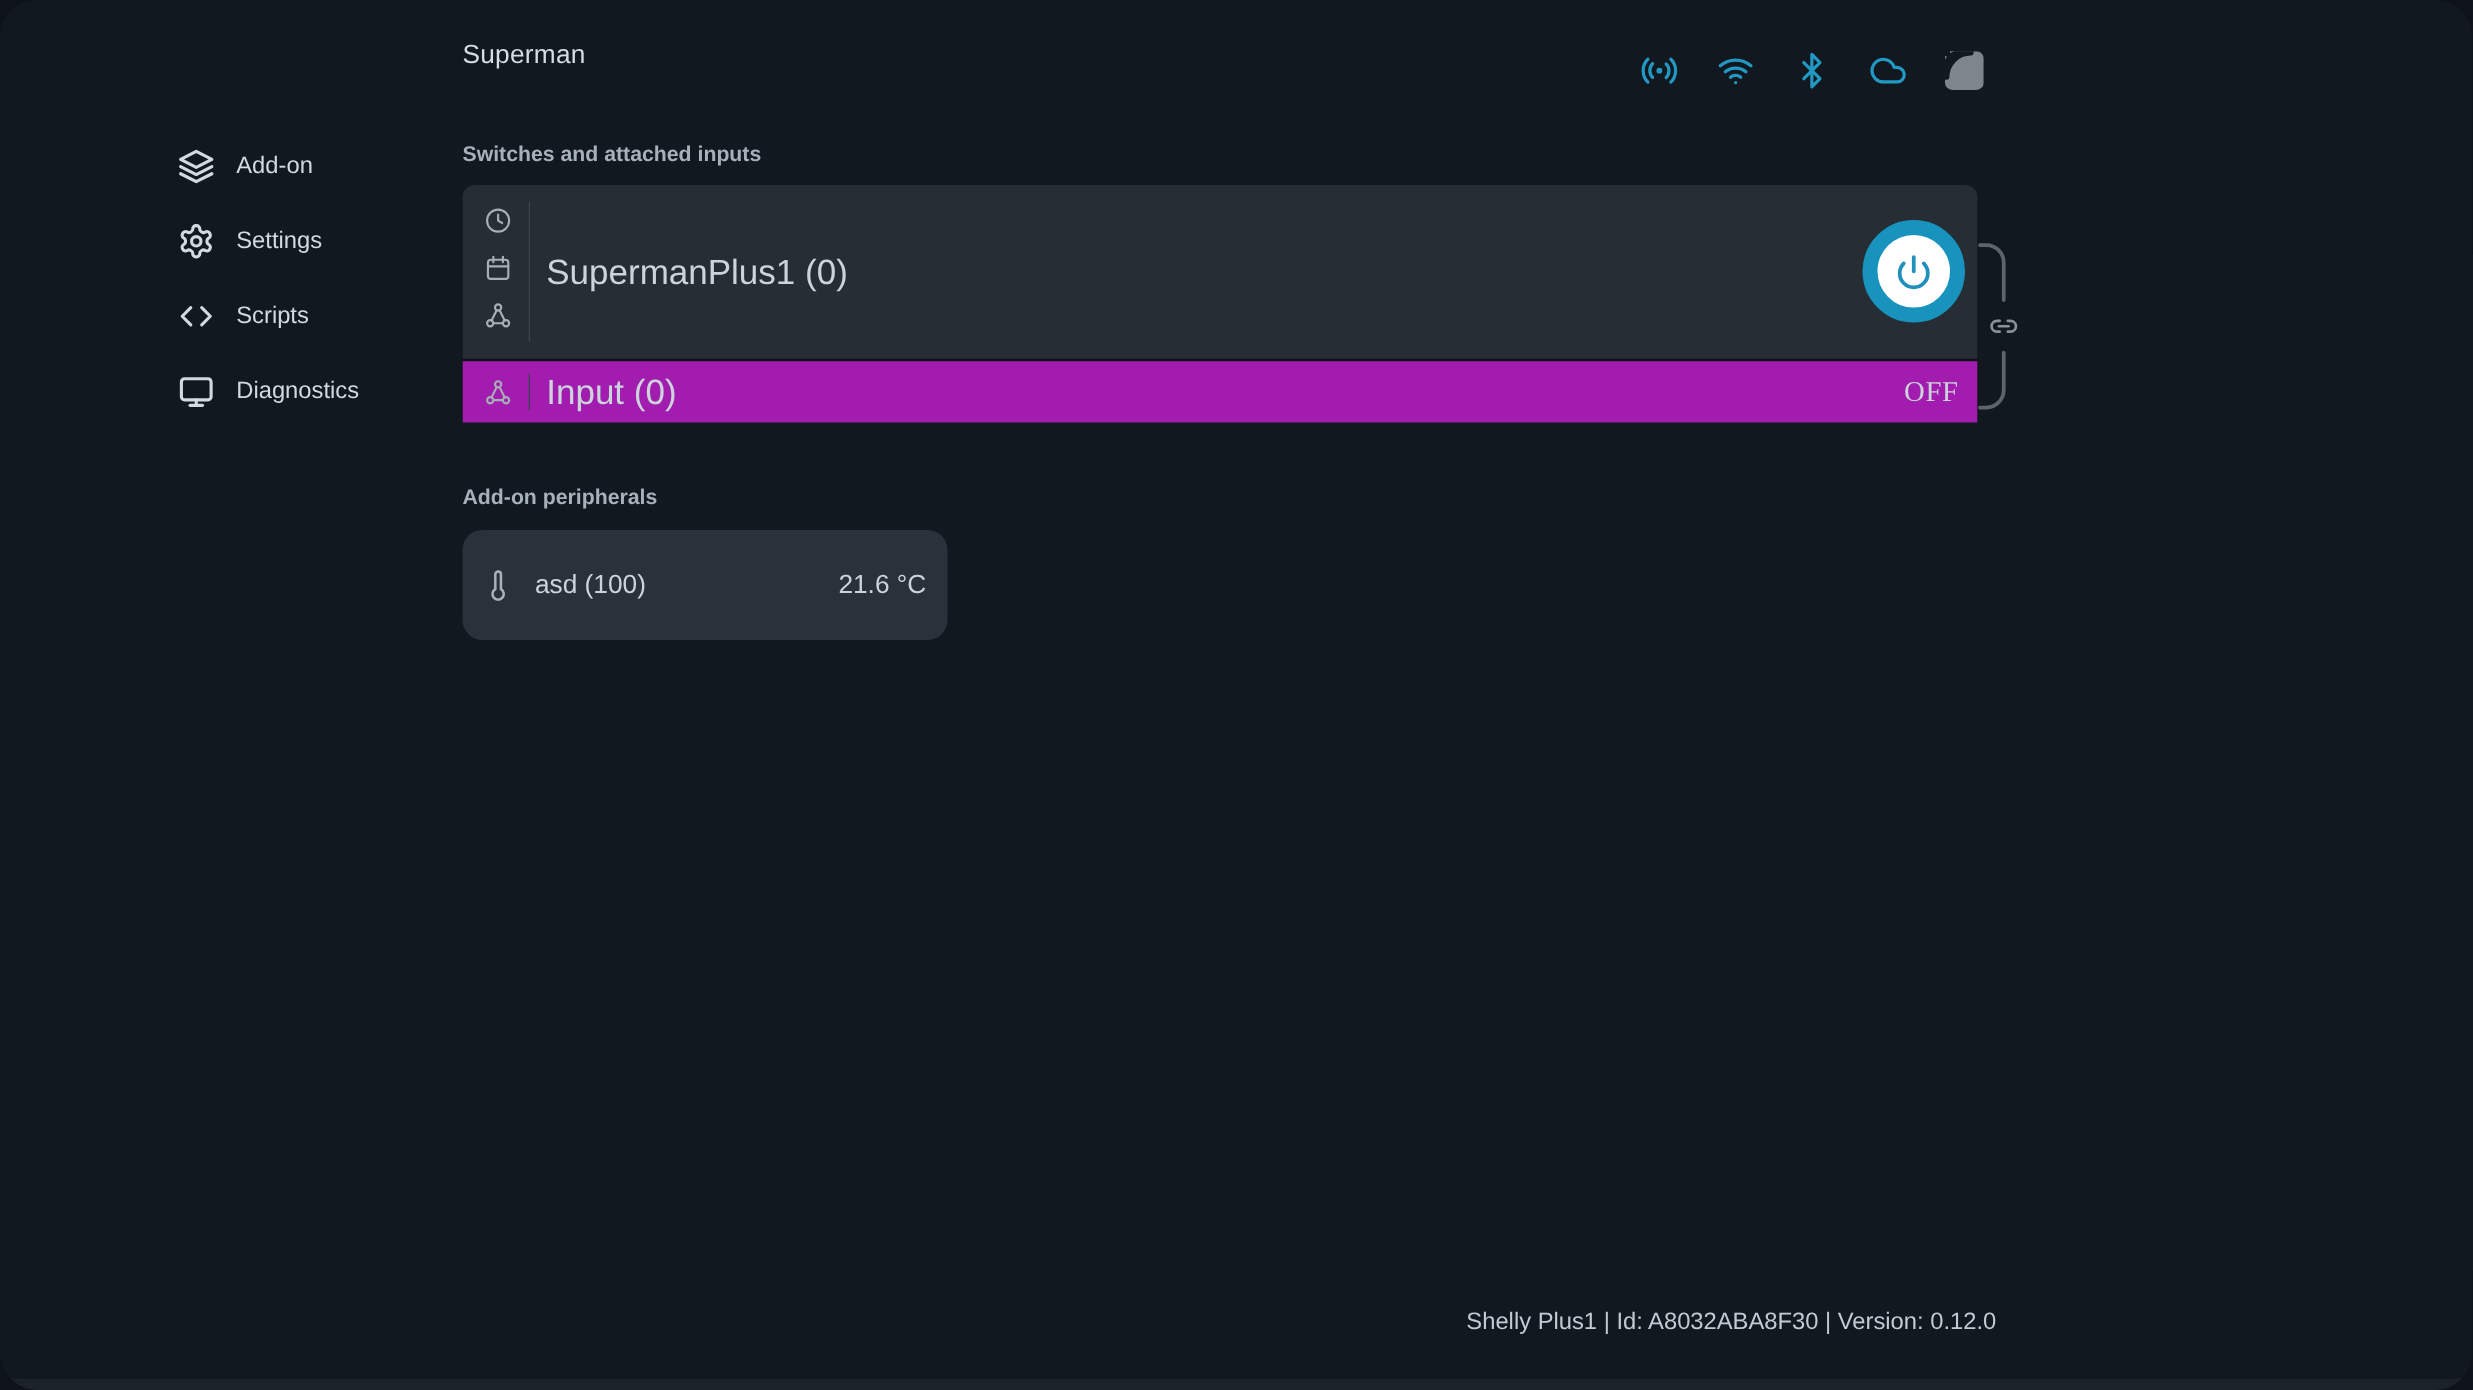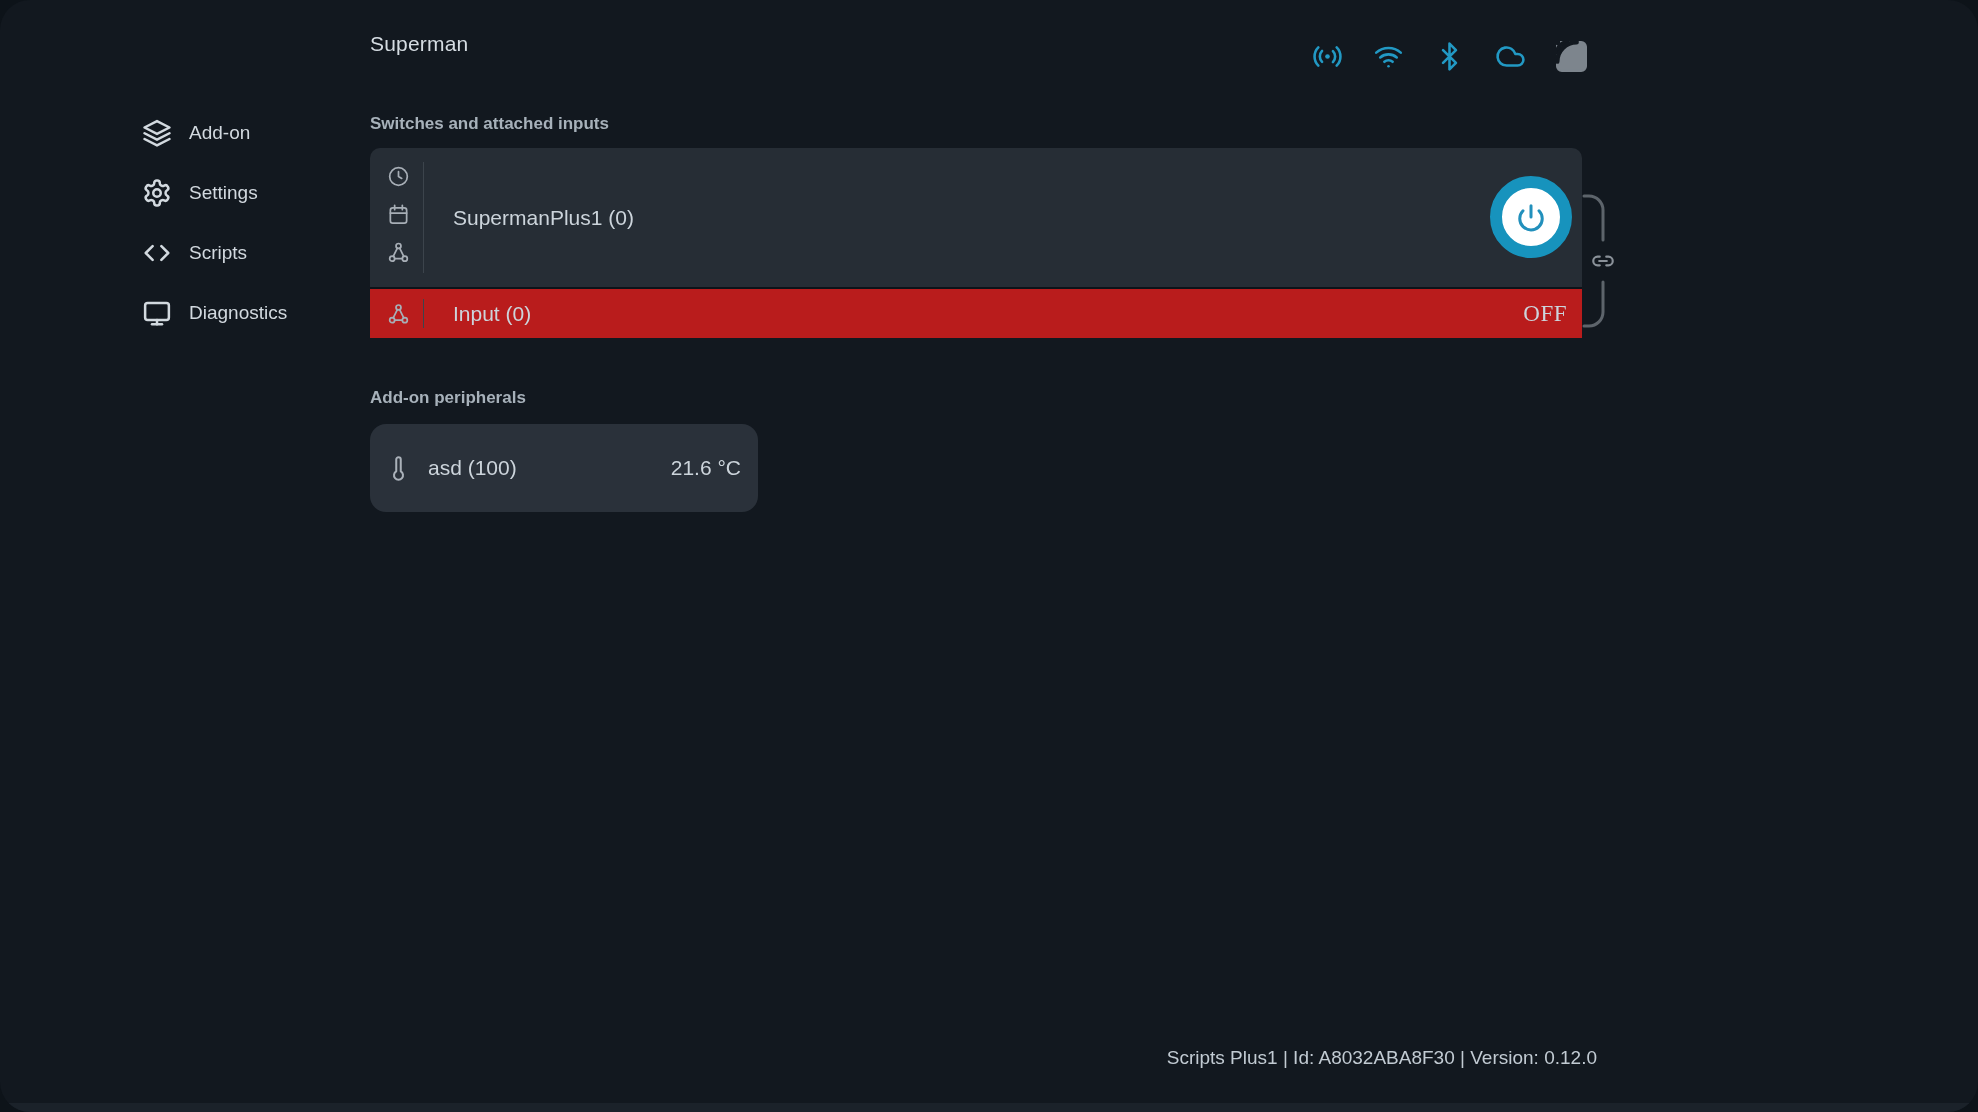--- a/index.html
+++ b/index.html
@@ -37,32 +37,32 @@
   }
   #title-switches{ top:114px; }
   #title-peripherals{ top:388px; }
   
   .switch-card{
     position:absolute; left:370px; top:148px; width:1212px; height:207px;
     border-radius:10px; overflow:hidden;
   }
   .switch-row{ position:relative; height:139px; background:#262d35; cursor:pointer; }
   .row-divider{ height:2px; background:#0d1319; }
-  .input-row{ position:relative; height:49px; background:#b91c1c; cursor:pointer; }
+  .input-row{ position:relative; height:49px; background:#a21caf; cursor:pointer; }
   .left-icons{
     position:absolute; left:17px; top:17px; display:flex; flex-direction:column; gap:15px;
     color:#a7aeb6;
   }
   .left-icons .icon svg, .row-icon svg{ width:23px; height:23px; stroke-width:1.8; }
   .v-divider{ position:absolute; left:53px; top:14px; bottom:14px; width:1px; background:#3c444c; }
   .input-row .v-divider{ top:10px; bottom:10px; }
   .row-icon{ position:absolute; left:17px; top:50%; transform:translateY(-50%); color:#a7aeb6; }
   .row-name{
     position:absolute; left:67px; top:50%; transform:translateY(-50%);
-    font-size:21px; color:#ccd4db;margin-left:16px;
+    font-size:28px; color:#ccd4db;
   }
   .row-state{
     position:absolute; right:15px; top:50%; transform:translateY(-50%);
     font-size:23px; color:#ccd4db; letter-spacing:.5px;font-family:Liberation Serif, serif;
   }
   .power-btn{
     position:absolute; right:10px; top:28px; width:82px; height:82px;
     border-radius:50%; background:#ffffff; border:12px solid #1793bd;
     display:flex; align-items:center; justify-content:center; cursor:pointer; padding:0;
   }
@@ -255,17 +255,17 @@
       <span class="icon">
         <svg viewBox="0 0 24 24">
             <path d="M14 4v10.54a4 4 0 1 1-4 0V4a2 2 0 0 1 4 0Z"></path>
           </svg>
       </span>
       <span class="p-name">asd (100)</span>
       <span class="p-value">21.6 °C</span>
     </div>
   </div>
 
-  <div class="footer-text">Scripts Plus1 | Id: A8032ABA8F30 | Version: 0.12.0</div>
+  <div class="footer-text">Shelly Plus1 | Id: A8032ABA8F30 | Version: 0.12.0</div>
 
   <div class="bottom-strip"></div>
 
 </div>
 
 </body></html>

